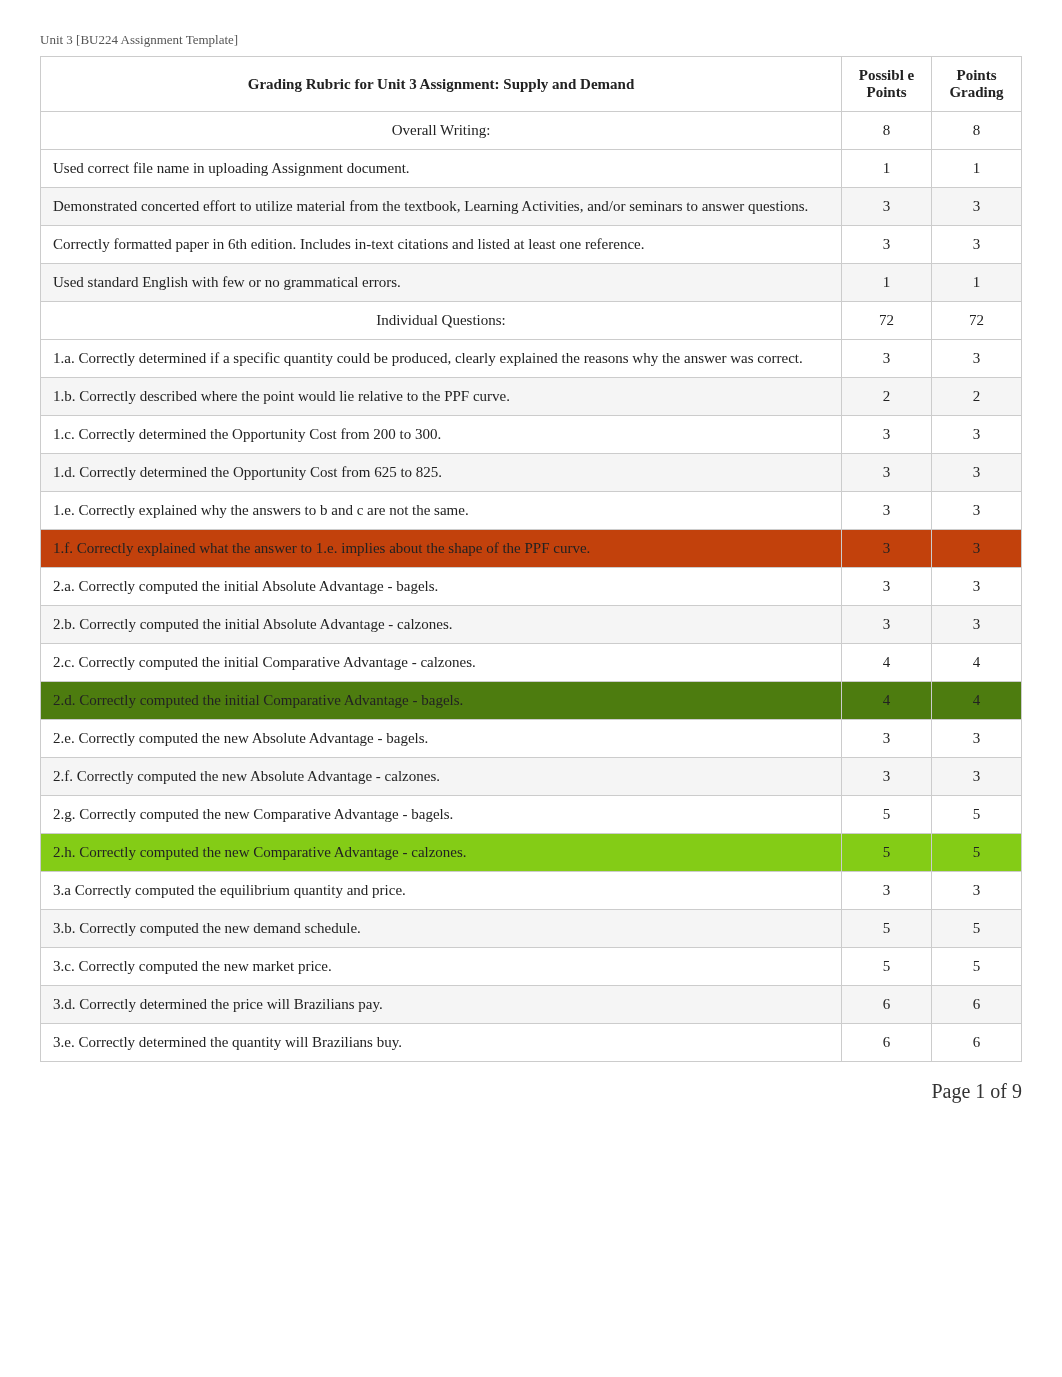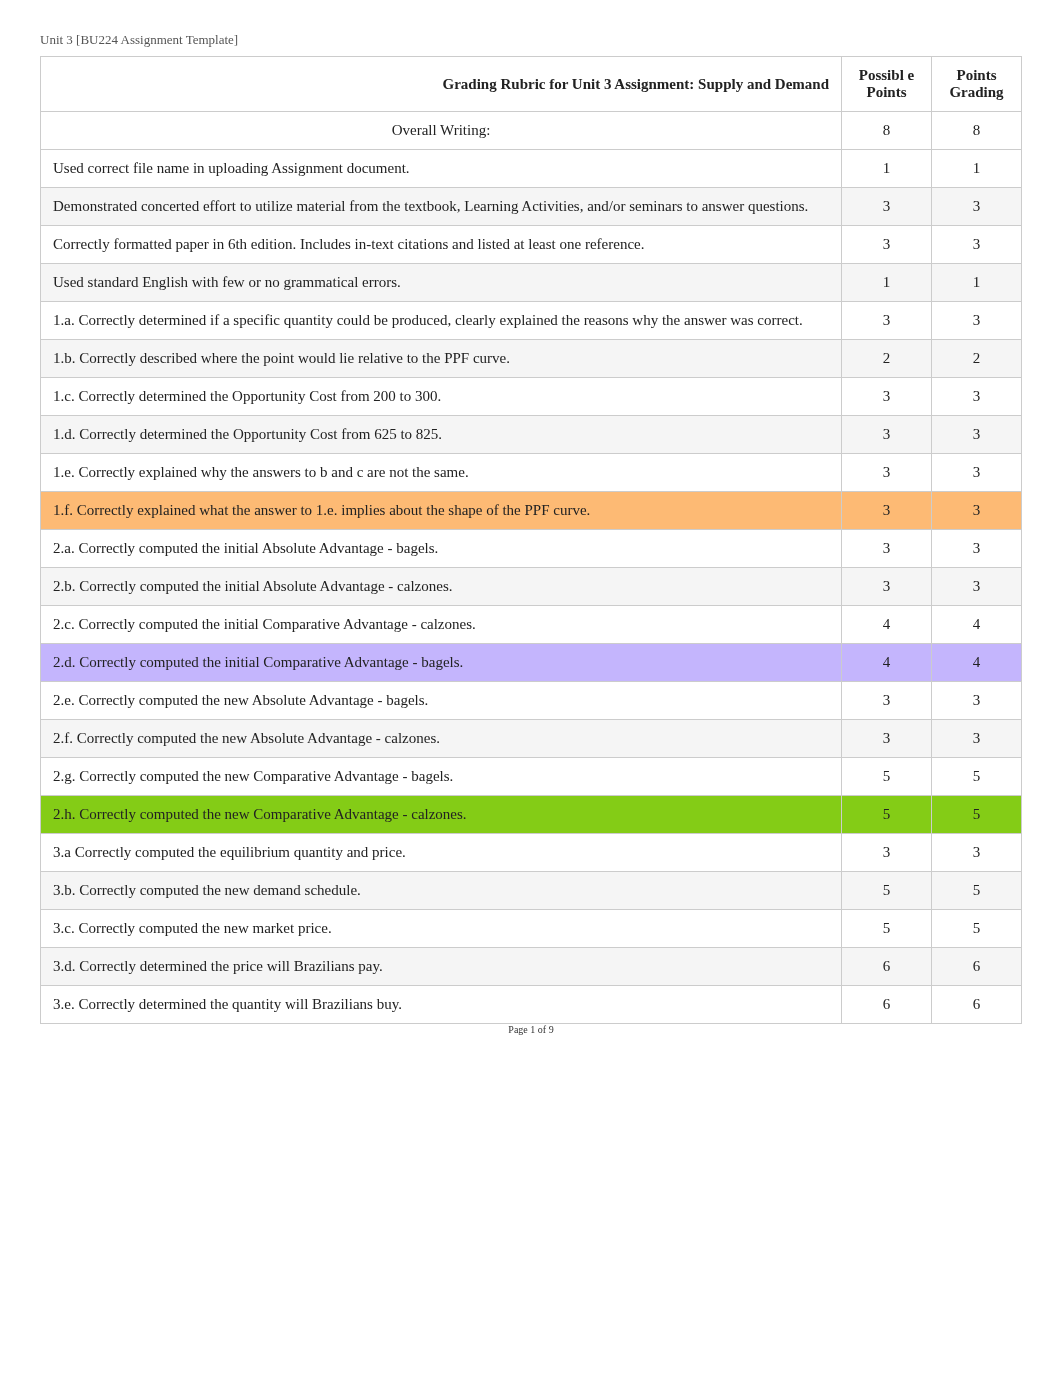--- a/index.html
+++ b/index.html
@@ -23,21 +23,21 @@
     }
     thead tr th {
       border: 1px solid #ccc;
       padding: 10px 12px;
       vertical-align: middle;
       font-weight: bold;
       font-size: 15px;
       background: #fff;
     }
     thead tr th:first-child {
-      text-align: right;
+      text-align: center;
     }
     thead tr th:not(:first-child) {
       text-align: center;
       width: 90px;
     }
     tbody tr td {
       border: 1px solid #ccc;
       padding: 10px 12px;
       vertical-align: middle;
       font-size: 15px;
@@ -54,23 +54,23 @@
     tbody tr:nth-child(even) {
       background: #f5f5f5;
     }
     tbody tr:nth-child(odd) {
       background: #fff;
     }
     tbody tr.section-header {
       background: #fff !important;
     }
     .page-num {
-      text-align: center;
-      margin-top: 0;
-      font-size: 10px;
+      text-align: right;
+      margin-top: 18px;
+      font-size: 20px;
       color: #333;
     }
   </style>
 </head>
 <body>
 
 <p class="doc-title">Unit 3 [BU224 Assignment Template]</p>
 
 <table>
   <thead>
@@ -99,20 +99,25 @@
       <tr style="background: rgb(255, 255, 255);">
         <td>Correctly formatted paper in 6th edition. Includes in-text citations and listed at least one reference.</td>
         <td>3</td>
         <td>3</td>
       </tr>
       <tr style="background: rgb(245, 245, 245);">
         <td>Used standard English with few or no grammatical errors.</td>
         <td>1</td>
         <td>1</td>
       </tr>
+      <tr class="section-header" style="background: rgb(255, 255, 255);">
+        <td>Individual Questions:</td>
+        <td>72</td>
+        <td>72</td>
+      </tr>
       <tr style="background: rgb(255, 255, 255);">
         <td>1.a. Correctly determined if a specific quantity could be produced, clearly explained the reasons why the answer was correct.</td>
         <td>3</td>
         <td>3</td>
       </tr>
       <tr style="background: rgb(245, 245, 245);">
         <td>1.b. Correctly described where the point would lie relative to the PPF curve.</td>
         <td>2</td>
         <td>2</td>
       </tr>
@@ -124,41 +129,41 @@
       <tr style="background: rgb(245, 245, 245);">
         <td>1.d. Correctly determined the Opportunity Cost from 625 to 825.</td>
         <td>3</td>
         <td>3</td>
       </tr>
       <tr style="background: rgb(255, 255, 255);">
         <td>1.e. Correctly explained why the answers to b and c are not the same.</td>
         <td>3</td>
         <td>3</td>
       </tr>
-      <tr style="background: #fdba74;">
+      <tr style="background: #c2410c;">
         <td>1.f. Correctly explained what the answer to 1.e. implies about the shape of the PPF curve.</td>
         <td>3</td>
         <td>3</td>
       </tr>
       <tr style="background: rgb(255, 255, 255);">
         <td>2.a. Correctly computed the initial Absolute Advantage - bagels.</td>
         <td>3</td>
         <td>3</td>
       </tr>
       <tr style="background: rgb(245, 245, 245); padding-left: 48px;">
         <td>2.b. Correctly computed the initial Absolute Advantage - calzones.</td>
         <td>3</td>
         <td>3</td>
       </tr>
       <tr style="background: rgb(255, 255, 255);">
         <td>2.c. Correctly computed the initial Comparative Advantage - calzones.</td>
         <td>4</td>
         <td>4</td>
       </tr>
-      <tr style="background: #c4b5fd;">
+      <tr style="background: #4d7c0f;">
         <td>2.d. Correctly computed the initial Comparative Advantage - bagels.</td>
         <td>4</td>
         <td>4</td>
       </tr>
       <tr style="background: rgb(255, 255, 255);">
         <td>2.e. Correctly computed the new Absolute Advantage - bagels.</td>
         <td>3</td>
         <td>3</td>
       </tr>
       <tr style="background: rgb(245, 245, 245);">

